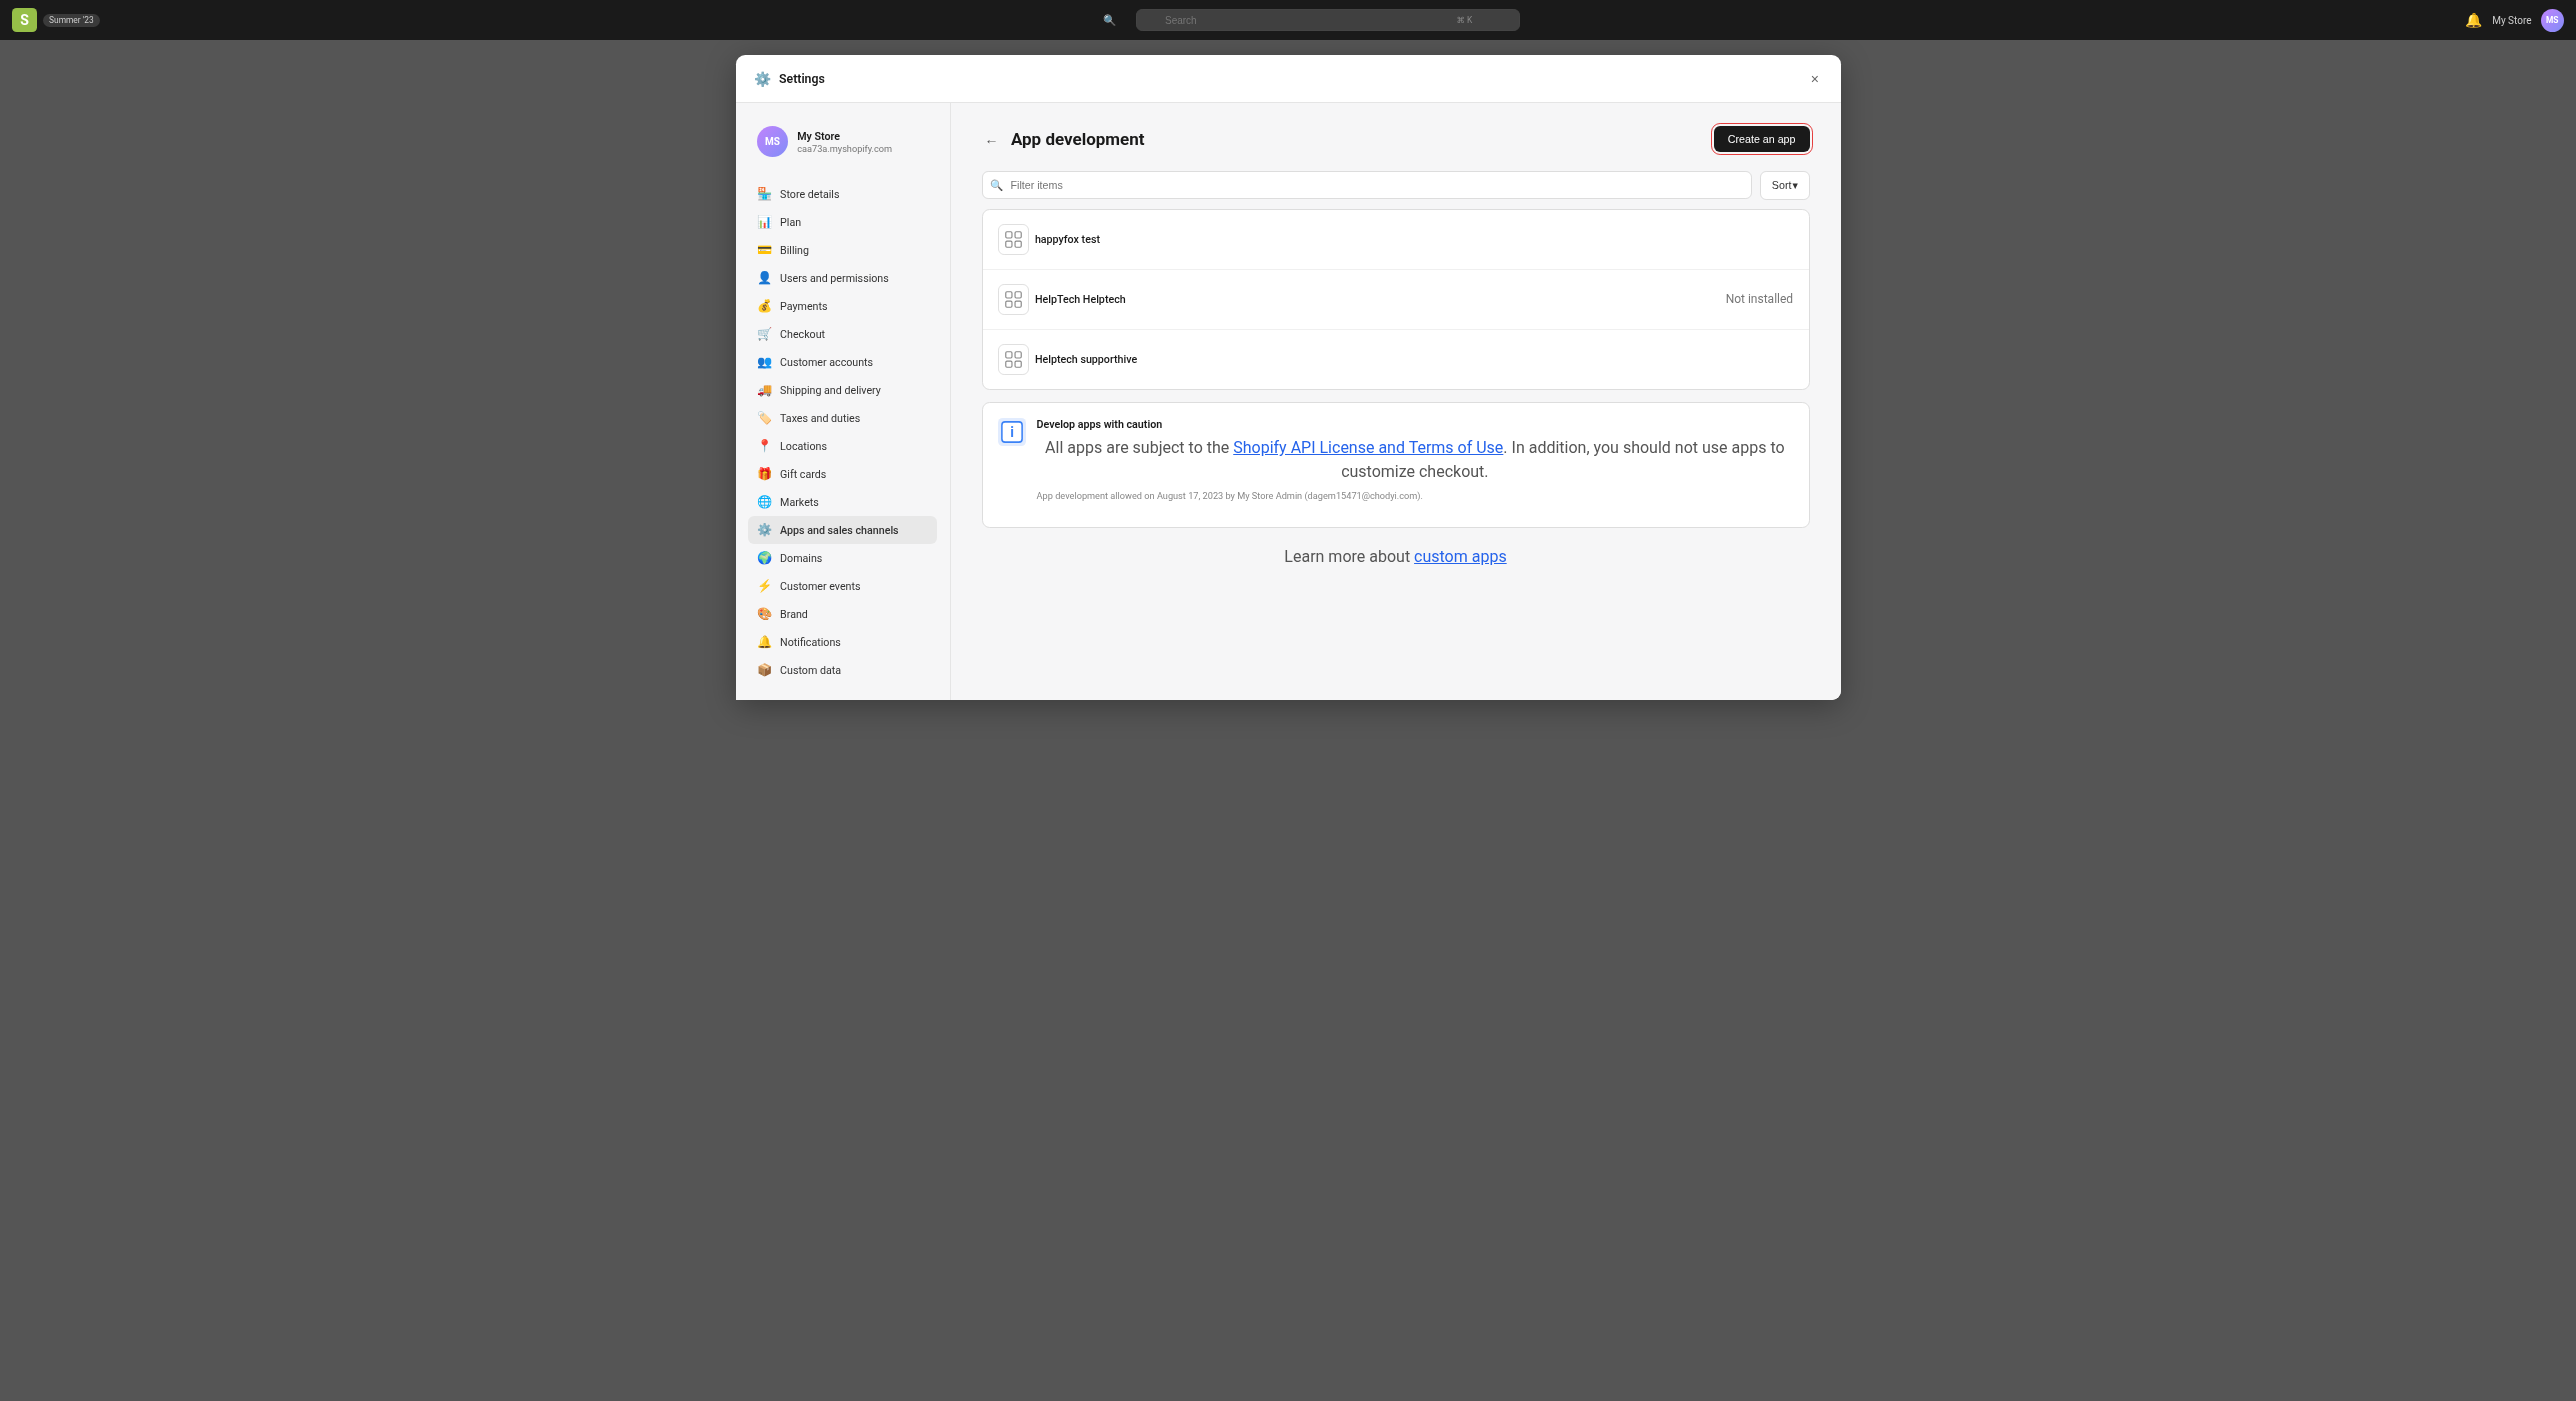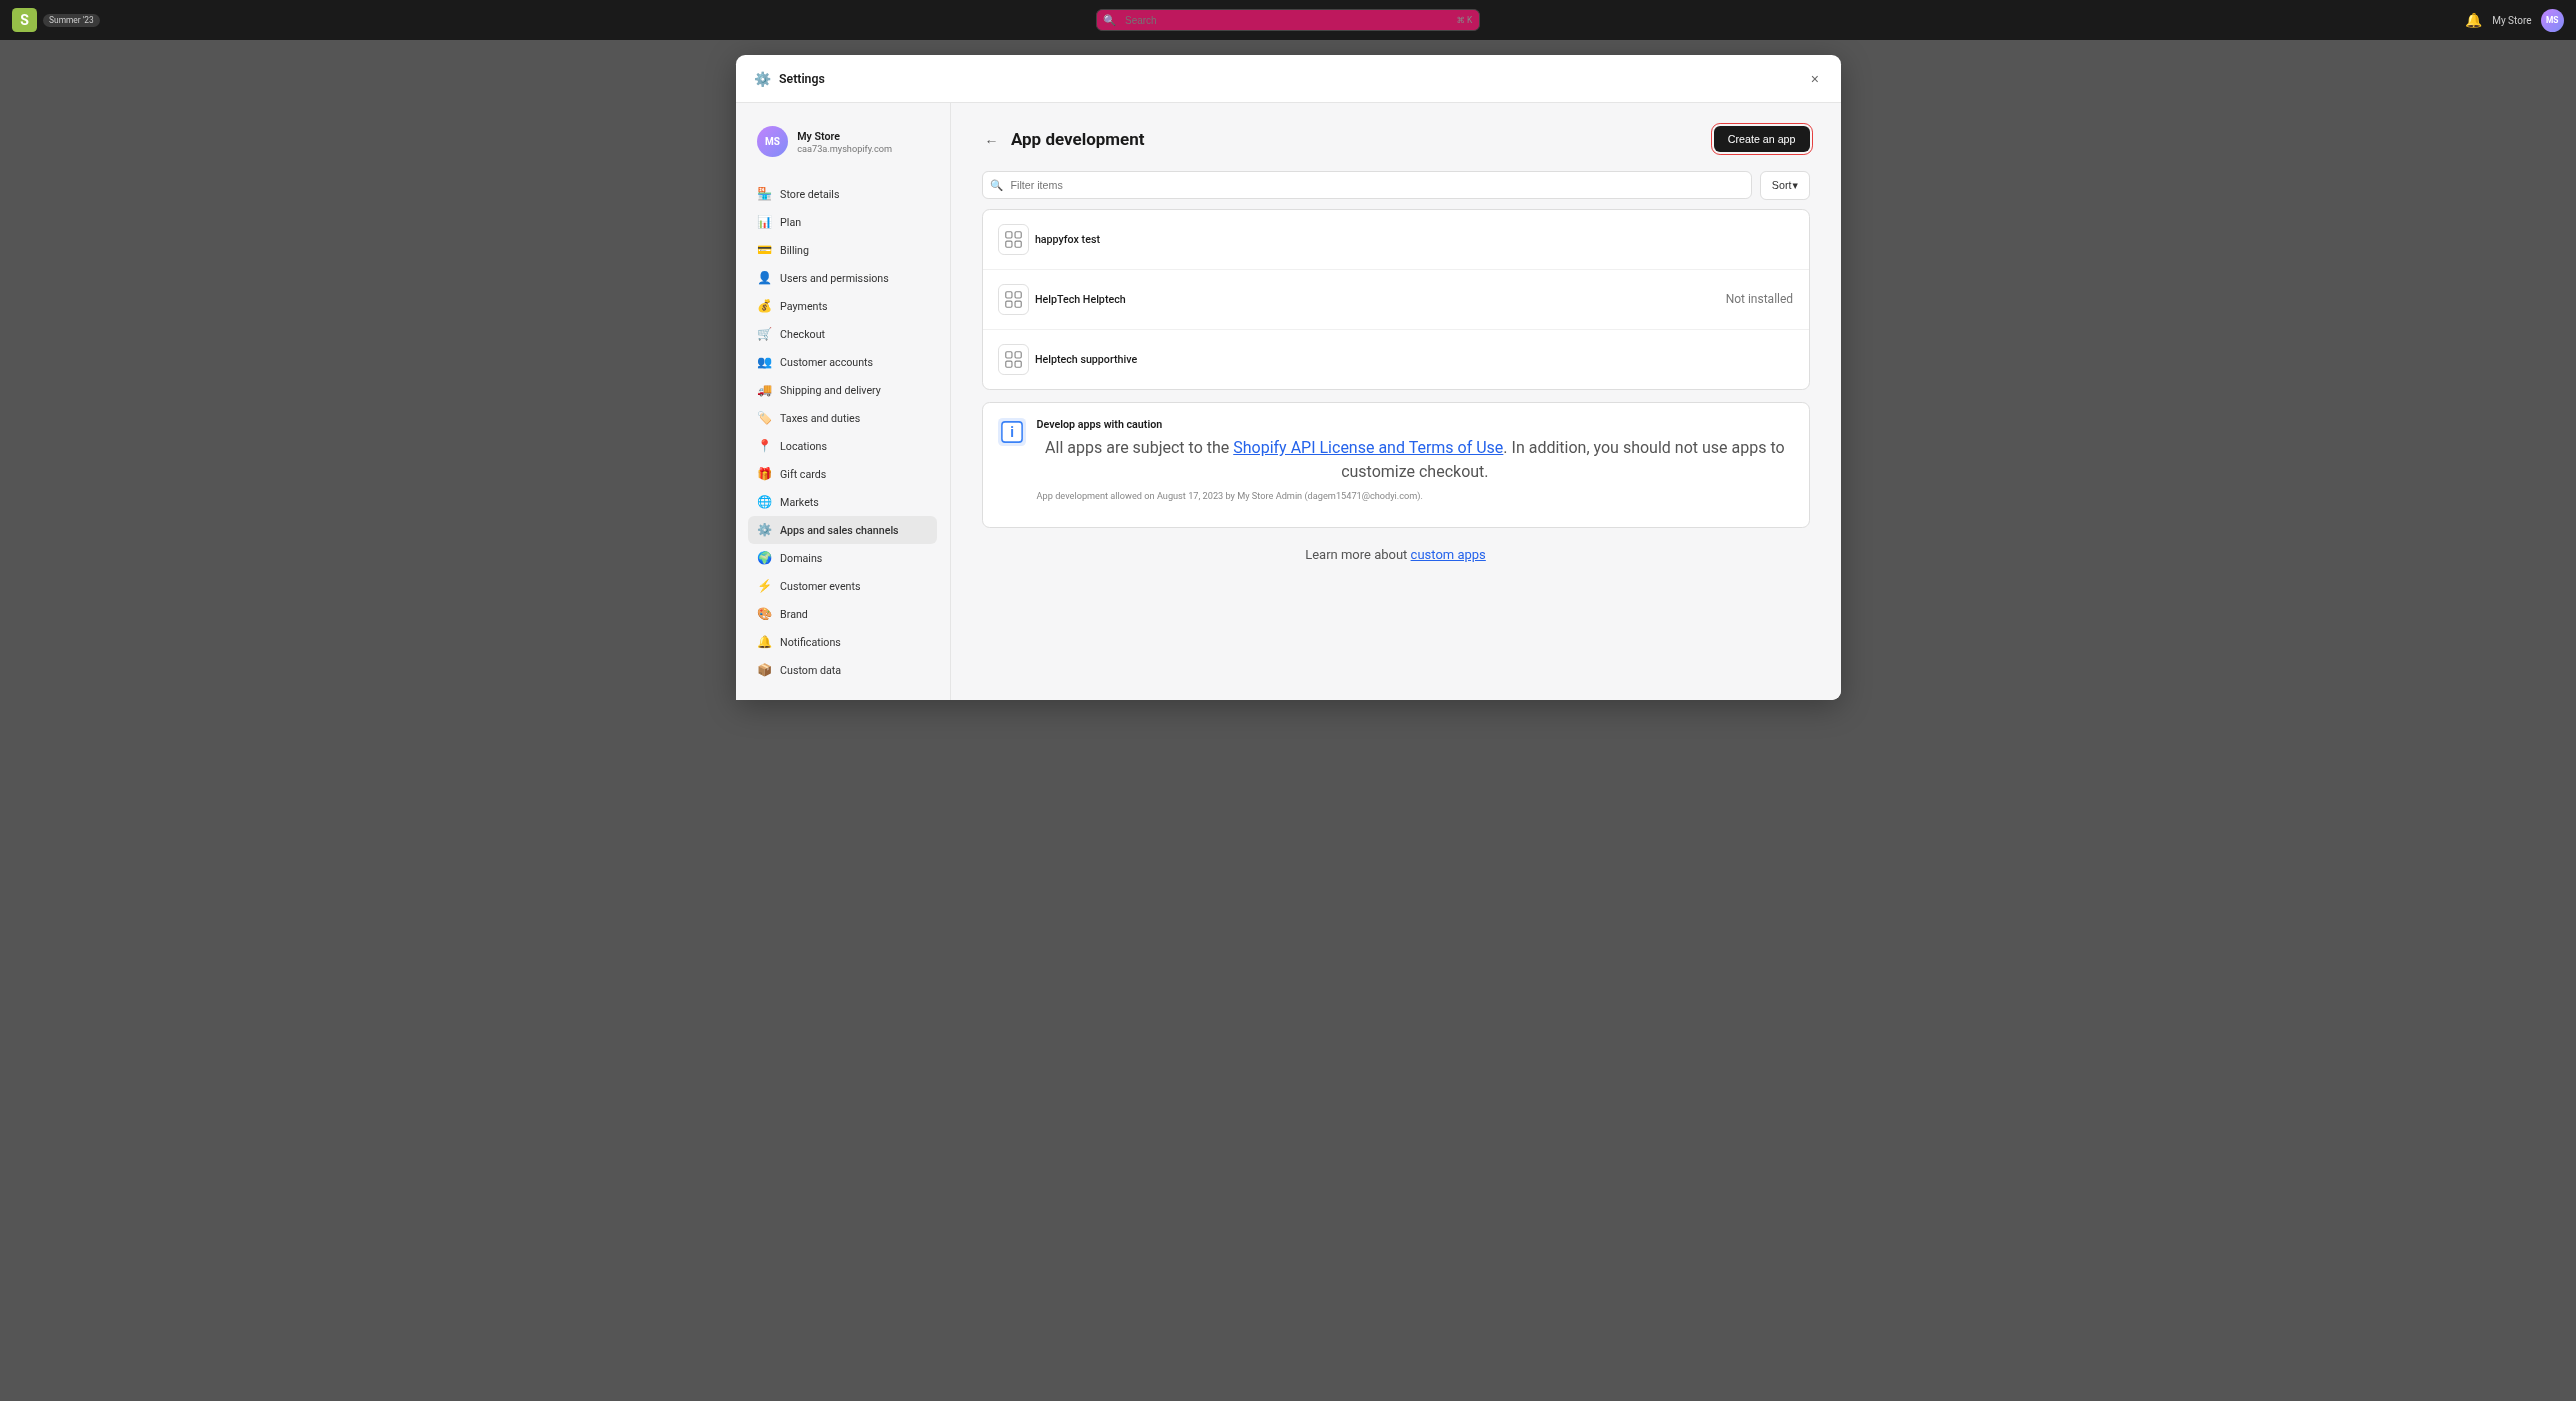--- a/index.html
+++ b/index.html
@@ -47,27 +47,28 @@
       flex: 1;
       max-width: 384px;
       margin: 0 auto;
       position: absolute;
       left: 50%;
       transform: translateX(-50%);
       width: 40%;
     }
     .topbar-search input {
       width: 100%;
-      background: #be185d;
+      background: #404040;
       border: 0.8px solid #444;
       border-radius: 6.1px;
       color: #ccc;
       padding: 4.6px 9.2px 4.6px 28px;
       font-size: 10px;
       outline: none;
+      margin-left: 40px;
     }
     .search-icon-wrapper {
       position: absolute;
       left: 7.7px;
       top: 50%;
       transform: translateY(-50%);
       color: #888;
       font-size: 10.7px;
     }
     .topbar-search-shortcut {
@@ -377,21 +378,21 @@
     }
     .info-meta {
       font-size: 9.2px;
       color: #888;
       margin-top: 6.1px;
     }
 
     
     .learn-more {
       text-align: center;
-      font-size: 13px;
+      font-size: 16px;
       color: #555;
       margin-top: 14px;
     }
     .learn-more a {
       color: #2563eb;
       text-decoration: underline;
       cursor: pointer;
     }
   </style>
 </head>

